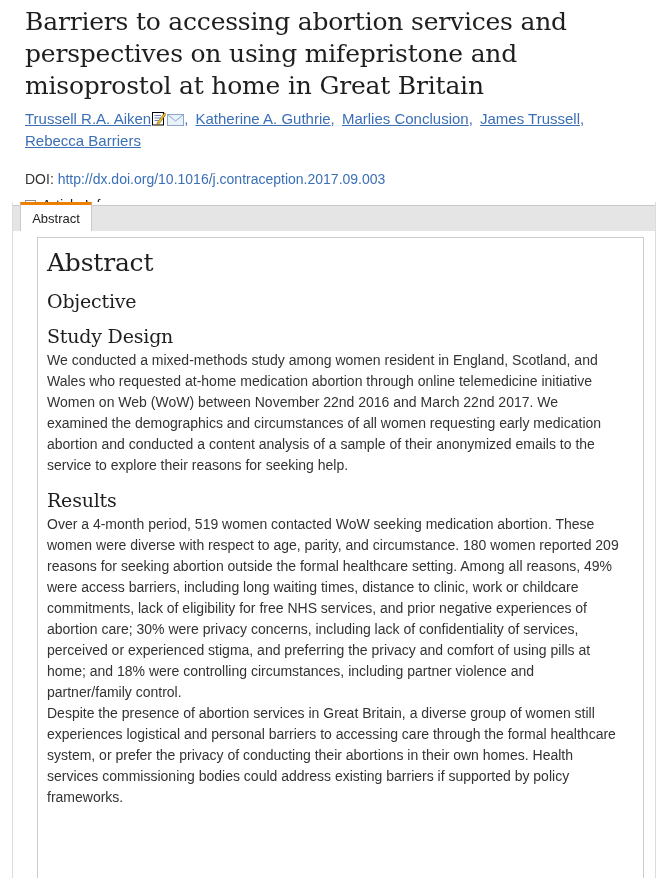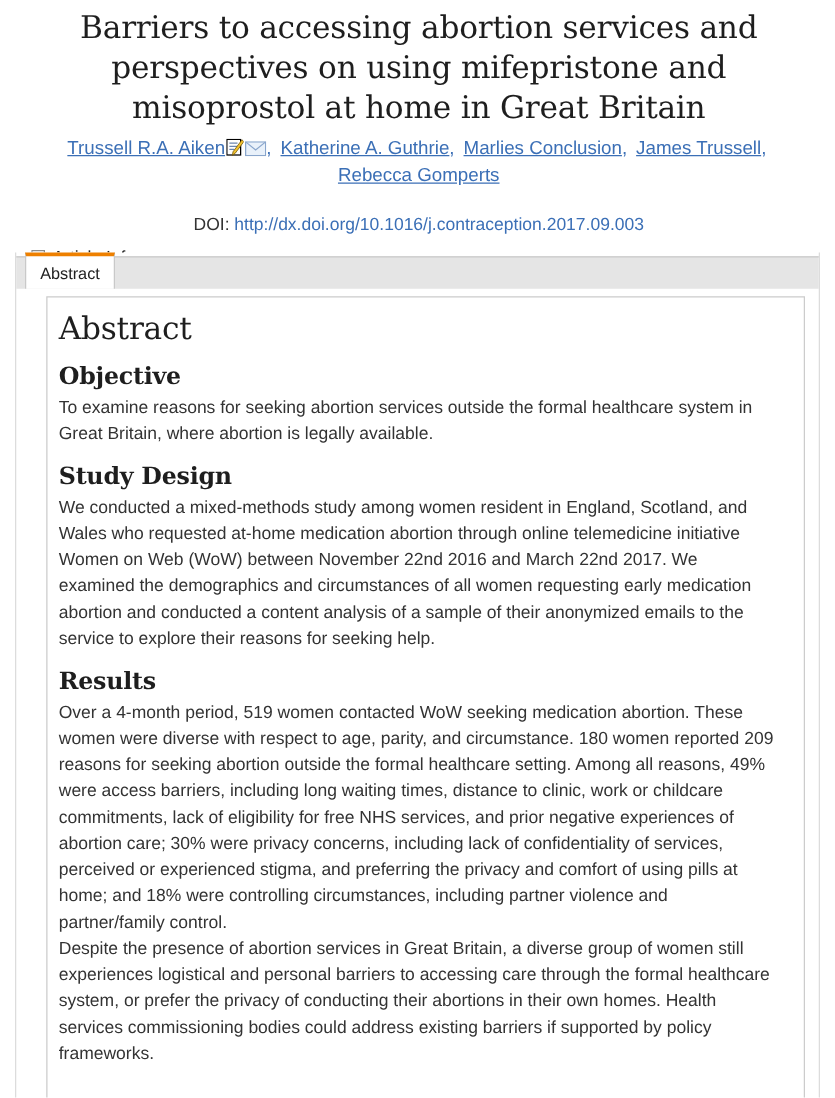--- a/index.html
+++ b/index.html
@@ -4,21 +4,21 @@
 <style>
   * { box-sizing: border-box; }
   html, body { margin: 0; padding: 0; }
   body {
     width: 668px; height: 878px; overflow: hidden;
     background: #ffffff;
     font-family: "Liberation Sans", sans-serif;
     color: #333;
     position: relative;
   }
-  .header { padding: 0 23px 0 25px; text-align: center; }
+  .header { padding: 0 23px 0 25px; }
   .title {
     font-family: "DejaVu Serif", serif;
     font-weight: 400;
     font-size: 25px;
     line-height: 32px;
     color: #1e1e1e;
     margin: 6px 0 0 0;
     max-width: 625px;
     letter-spacing: -0.2px;
   }
@@ -78,21 +78,21 @@
   .abs-heading {
     font-family: "DejaVu Serif", serif;
     font-weight: 400;
     font-size: 25px;
     color: #1e1e1e;
     margin: 6px 0 0 0;
     letter-spacing: -0.2px;
   }
   .sec-heading {
     font-family: "DejaVu Serif", serif;
-    font-weight: 700;
+    font-weight: 400;
     font-size: 19px;
     color: #1e1e1e;
     margin: 13px 0 3px 0;
     letter-spacing: -0.2px;
   }
   .sec-text {
     font-size: 14px;
     line-height: 21px;
     color: #333;
     margin: 0;
@@ -112,21 +112,21 @@
           <line x1="2.5" y1="6" x2="9" y2="6" stroke="#6b86b0" stroke-width="1"></line>
           <line x1="2.5" y1="8.5" x2="6.5" y2="8.5" stroke="#6b86b0" stroke-width="1"></line>
           <polygon points="12.6,0.8 14,2.4 7.2,11.6 4.9,13.4 5.4,10.4" fill="#f2c12e" stroke="#6b5200" stroke-width="0.6"></polygon>
         </svg></span><span class="icon-inline"><svg width="17" height="12" viewBox="0 0 17 12">
           <rect x="0.5" y="0.5" width="16" height="11" fill="#e9f1fa" stroke="#8aa6cc"></rect>
           <polyline points="0.5,0.5 8.5,7 16.5,0.5" fill="none" stroke="#8aa6cc" stroke-width="1"></polyline>
         </svg></span><span class="sep">,</span>
     <a class="author-link">Katherine A. Guthrie</a><span class="sep">,</span>
     <a class="author-link">Marlies Conclusion</a><span class="sep">,</span>
     <a class="author-link">James Trussell</a><span class="sep">,</span>
-    <a class="author-link">Rebecca Gomperts</a>
+    <a class="author-link">Rebecca Barriers</a>
   </div>
 
   <div class="doi-row">
     <span>DOI:</span>
     <a class="doi-link">http://dx.doi.org/10.1016/j.contraception.2017.09.003</a>
   </div>
 
   <div class="article-info-row">
     <span style="display:inline-flex;">
         <svg width="11" height="11" viewBox="0 0 11 11">
@@ -142,21 +142,20 @@
 <div class="tab-container">
   <div class="tabs-row">
     <div class="tab-strip"></div>
     <div class="tab-active">Abstract</div>
   </div>
 
   <div class="abstract-box">
     <h2 class="abs-heading">Abstract</h2>
 
     <h3 class="sec-heading">Objective</h3>
-    <p class="sec-text">To examine reasons for seeking abortion services outside the formal healthcare system in Great Britain, where abortion is legally available.</p>
 
     <h3 class="sec-heading">Study Design</h3>
     <p class="sec-text">We conducted a mixed-methods study among women resident in England, Scotland, and Wales who requested at-home medication abortion through online telemedicine initiative Women on Web (WoW) between November 22nd 2016 and March 22nd 2017. We examined the demographics and circumstances of all women requesting early medication abortion and conducted a content analysis of a sample of their anonymized emails to the service to explore their reasons for seeking help.</p>
 
     <h3 class="sec-heading">Results</h3>
     <p class="sec-text">Over a 4-month period, 519 women contacted WoW seeking medication abortion. These women were diverse with respect to age, parity, and circumstance. 180 women reported 209 reasons for seeking abortion outside the formal healthcare setting. Among all reasons, 49% were access barriers, including long waiting times, distance to clinic, work or childcare commitments, lack of eligibility for free NHS services, and prior negative experiences of abortion care; 30% were privacy concerns, including lack of confidentiality of services, perceived or experienced stigma, and preferring the privacy and comfort of using pills at home; and 18% were controlling circumstances, including partner violence and partner/family control.</p>
 
     <p class="sec-text">Despite the presence of abortion services in Great Britain, a diverse group of women still experiences logistical and personal barriers to accessing care through the formal healthcare system, or prefer the privacy of conducting their abortions in their own homes. Health services commissioning bodies could address existing barriers if supported by policy frameworks.</p>
 
   </div>

